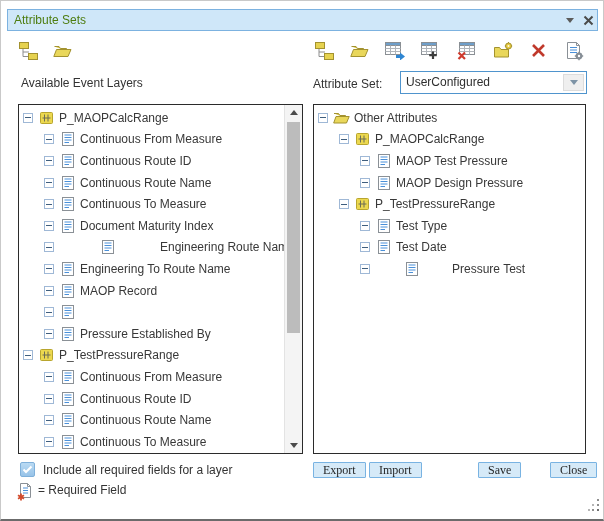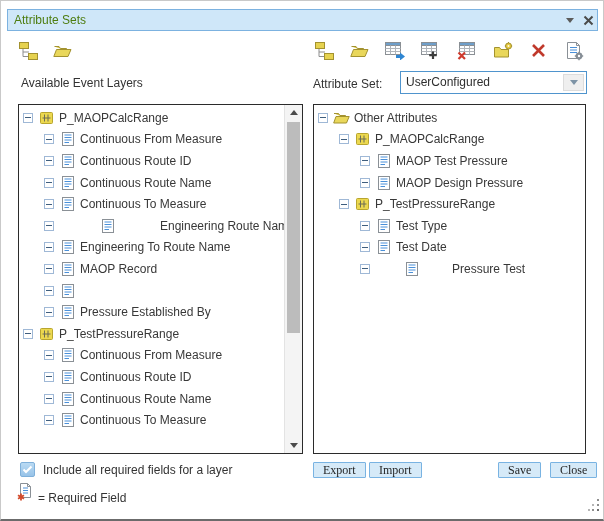--- a/index.html
+++ b/index.html
@@ -84,31 +84,31 @@
   
   .checkbox-row { position:absolute; left:19px; top:461px; display:flex; align-items:center; }
   .checkbox {
     width:15px; height:15px;
     background:linear-gradient(#b9daf3,#98c3e8);
     border:1px solid #7fb0da; border-radius:2px;
     display:flex; align-items:center; justify-content:center;
   }
   .checkbox-label { margin-left:8px; font-size:12px; color:#333; }
 
-  .required-row { position:absolute; left:16px; top:482px; display:flex; align-items:flex-end; }
+  .required-row { position:absolute; left:16px; top:482px; display:flex; align-items:flex-start; }
   .required-label { margin-left:6px; font-size:12px; color:#333; }
 
   .btn {
     position:absolute; top:461px; height:16px;
     background:#d6eaf8; border:1px solid #79b3e2; border-radius:1px;
     font-family:Liberation Serif, serif; font-size:12px; color:#1f1f1f;
     padding:0 9px;
   }
   .btn-export { left:312px; } .btn-import { left:368px; }
-  .btn-save { left:497px; } .btn-close { left:549px; }
+  .btn-save { left:477px; } .btn-close { left:549px; }
 
   .resize-grip { position:absolute; right:3px; bottom:4px; }
 </style>
 </head>
 <body>
 
 <div class="dialog">
 
   <div class="titlebar">
     <span class="titlebar-text">Attribute Sets</span>
@@ -290,20 +290,32 @@
           <span class="expander">
             <span class="minus"></span>
           </span>
           <span class="node-icon">
             <svg width="12" height="14">
               <rect x="0.5" y="0.5" width="11" height="13" fill="#fff" stroke="#8a9096"></rect>
               <path d="M2.5 3 H9.5 M2.5 5.5 H9.5 M2.5 8 H9.5 M2.5 10.5 H7" stroke="#4a90d9" fill="none"></path>
             </svg>
           </span>
           <span class="node-label">Continuous To Measure</span>
+        </div>
+        <div class="tree-row" style="padding-left: 25px;">
+          <span class="expander">
+            <span class="minus"></span>
+          </span>
+          <span class="node-icon">
+            <svg width="12" height="14">
+              <rect x="0.5" y="0.5" width="11" height="13" fill="#fff" stroke="#8a9096"></rect>
+              <path d="M2.5 3 H9.5 M2.5 5.5 H9.5 M2.5 8 H9.5 M2.5 10.5 H7" stroke="#4a90d9" fill="none"></path>
+            </svg>
+          </span>
+          <span class="node-label">Document Maturity Index</span>
         </div>
         <div class="tree-row" style="padding-left: 25px; gap: 40px;">
           <span class="expander">
             <span class="minus"></span>
           </span>
           <span class="node-icon">
             <svg width="12" height="14">
               <rect x="0.5" y="0.5" width="11" height="13" fill="#fff" stroke="#8a9096"></rect>
               <path d="M2.5 3 H9.5 M2.5 5.5 H9.5 M2.5 8 H9.5 M2.5 10.5 H7" stroke="#4a90d9" fill="none"></path>
             </svg>

